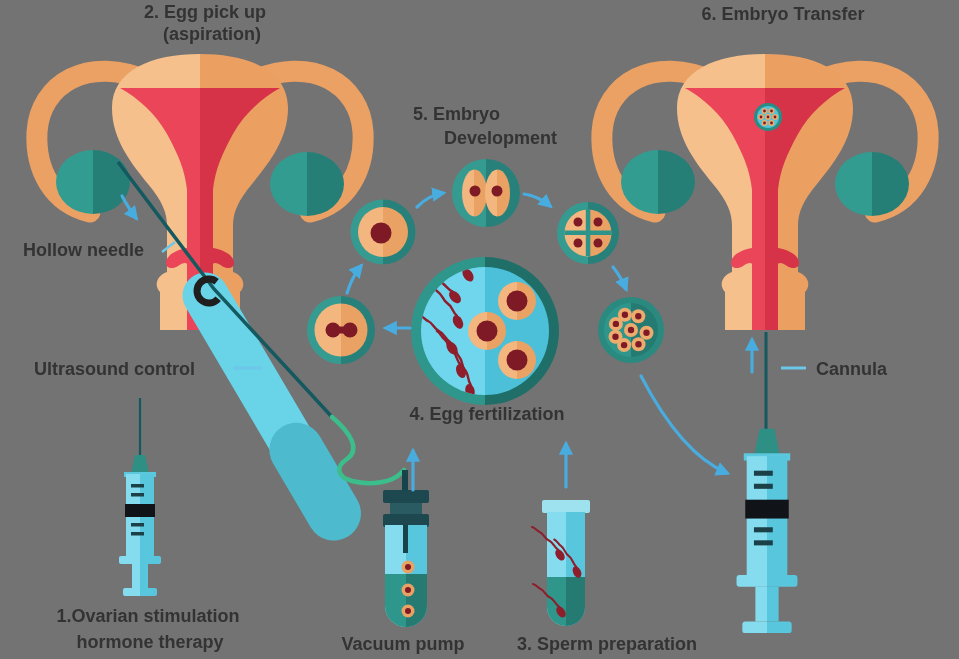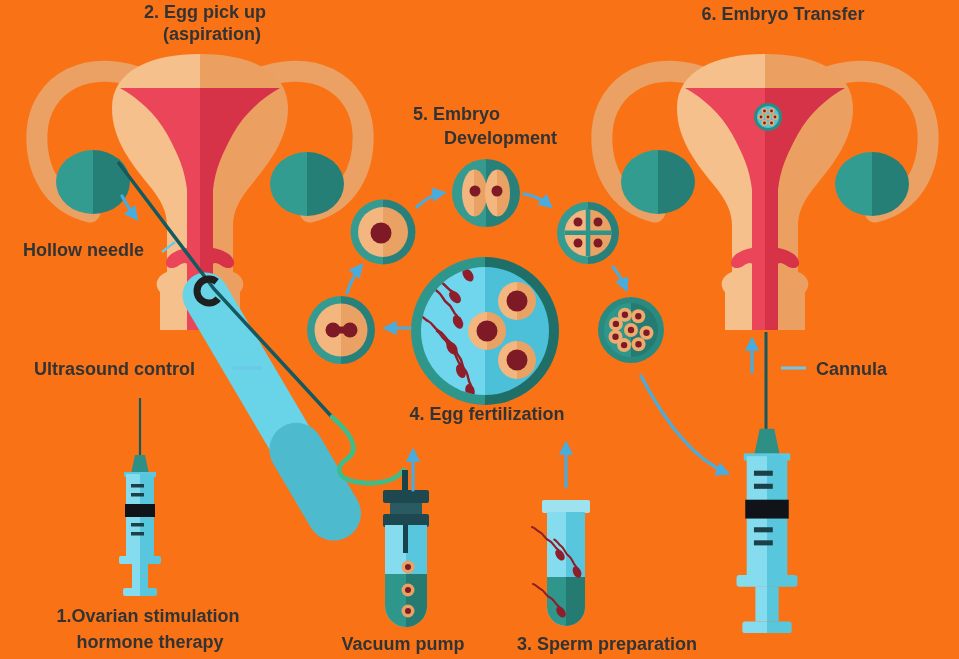--- a/index.html
+++ b/index.html
@@ -1,16 +1,16 @@
 <!DOCTYPE html>
 <html><head>
 <meta charset="utf-8">
 <style>
   html,body{margin:0;padding:0;background:#fff;}
-  .stage{position:relative;width:959px;height:659px;background:#f97316;overflow:hidden;}
+  .stage{position:relative;width:959px;height:659px;background:#737373;overflow:hidden;}
   svg{display:block;}
   text{font-family:"Liberation Sans","DejaVu Sans",sans-serif;font-size:18px;font-weight:600;fill:#333;}
 </style>
 </head>
 <body>
 
 <div class="stage">
 <svg width="959" height="659" viewBox="0 0 959 659">
   <defs>
     <linearGradient id="gTan" x1="0" y1="0" x2="1" y2="0">

